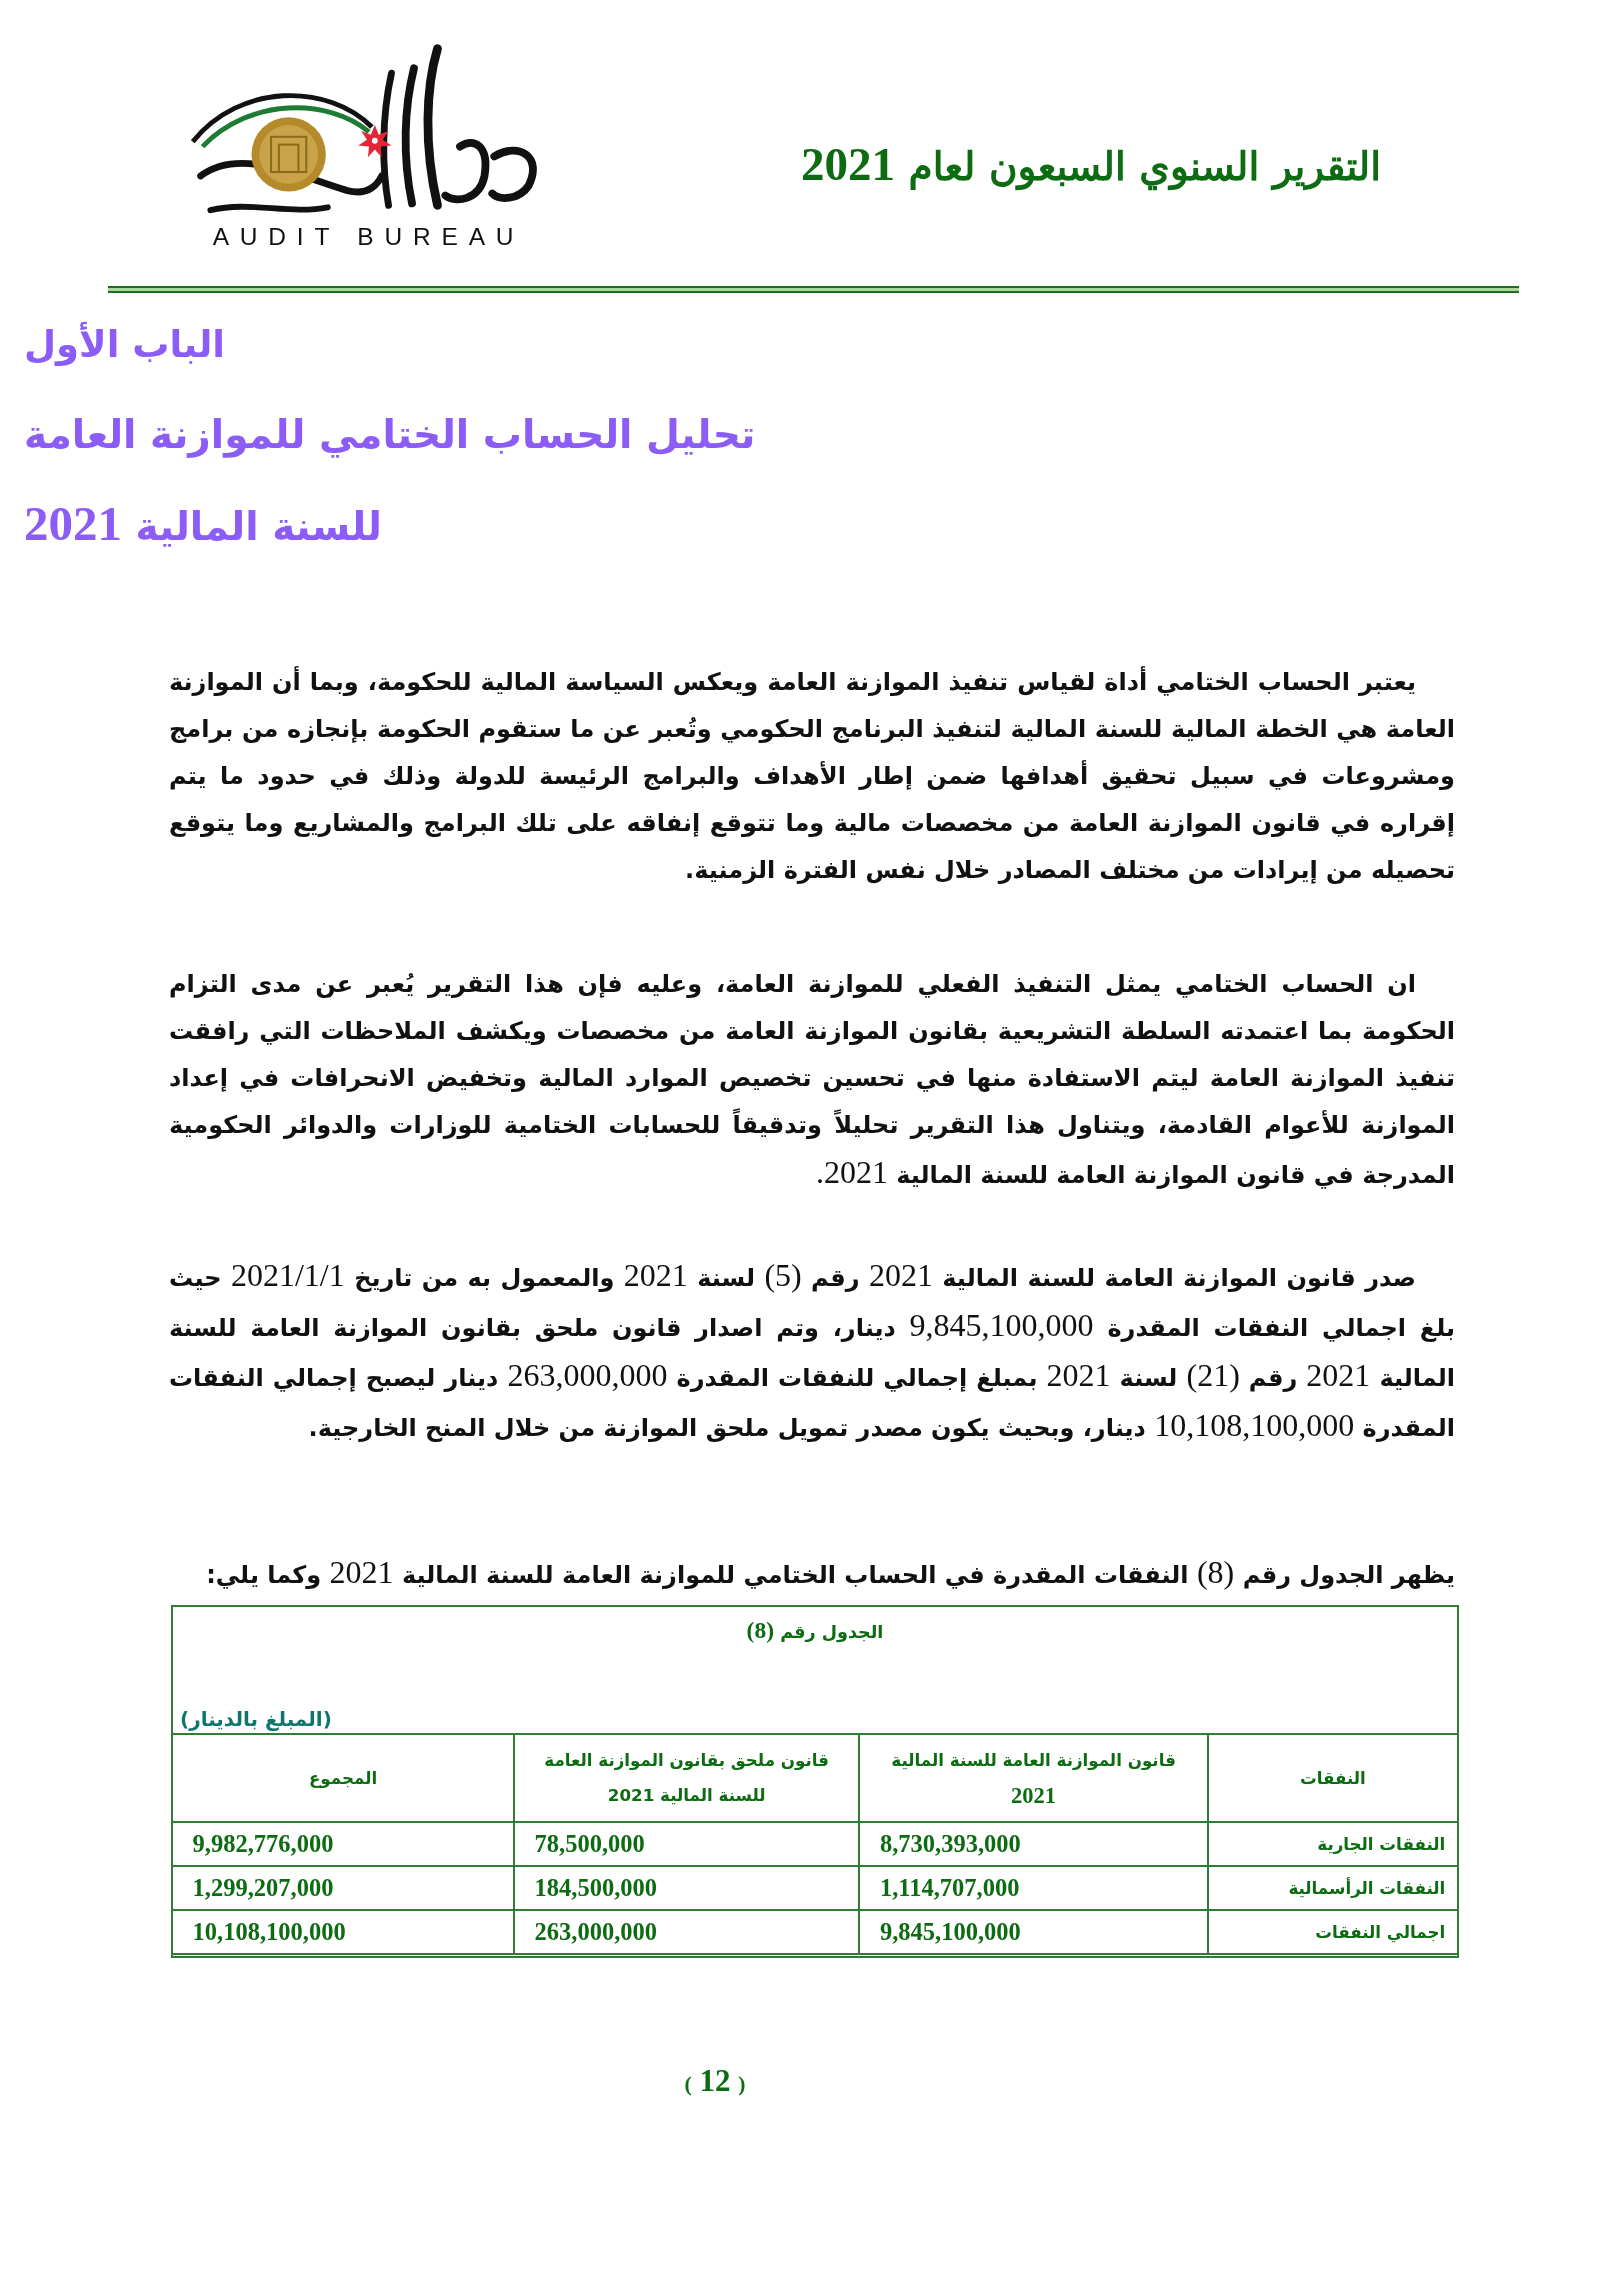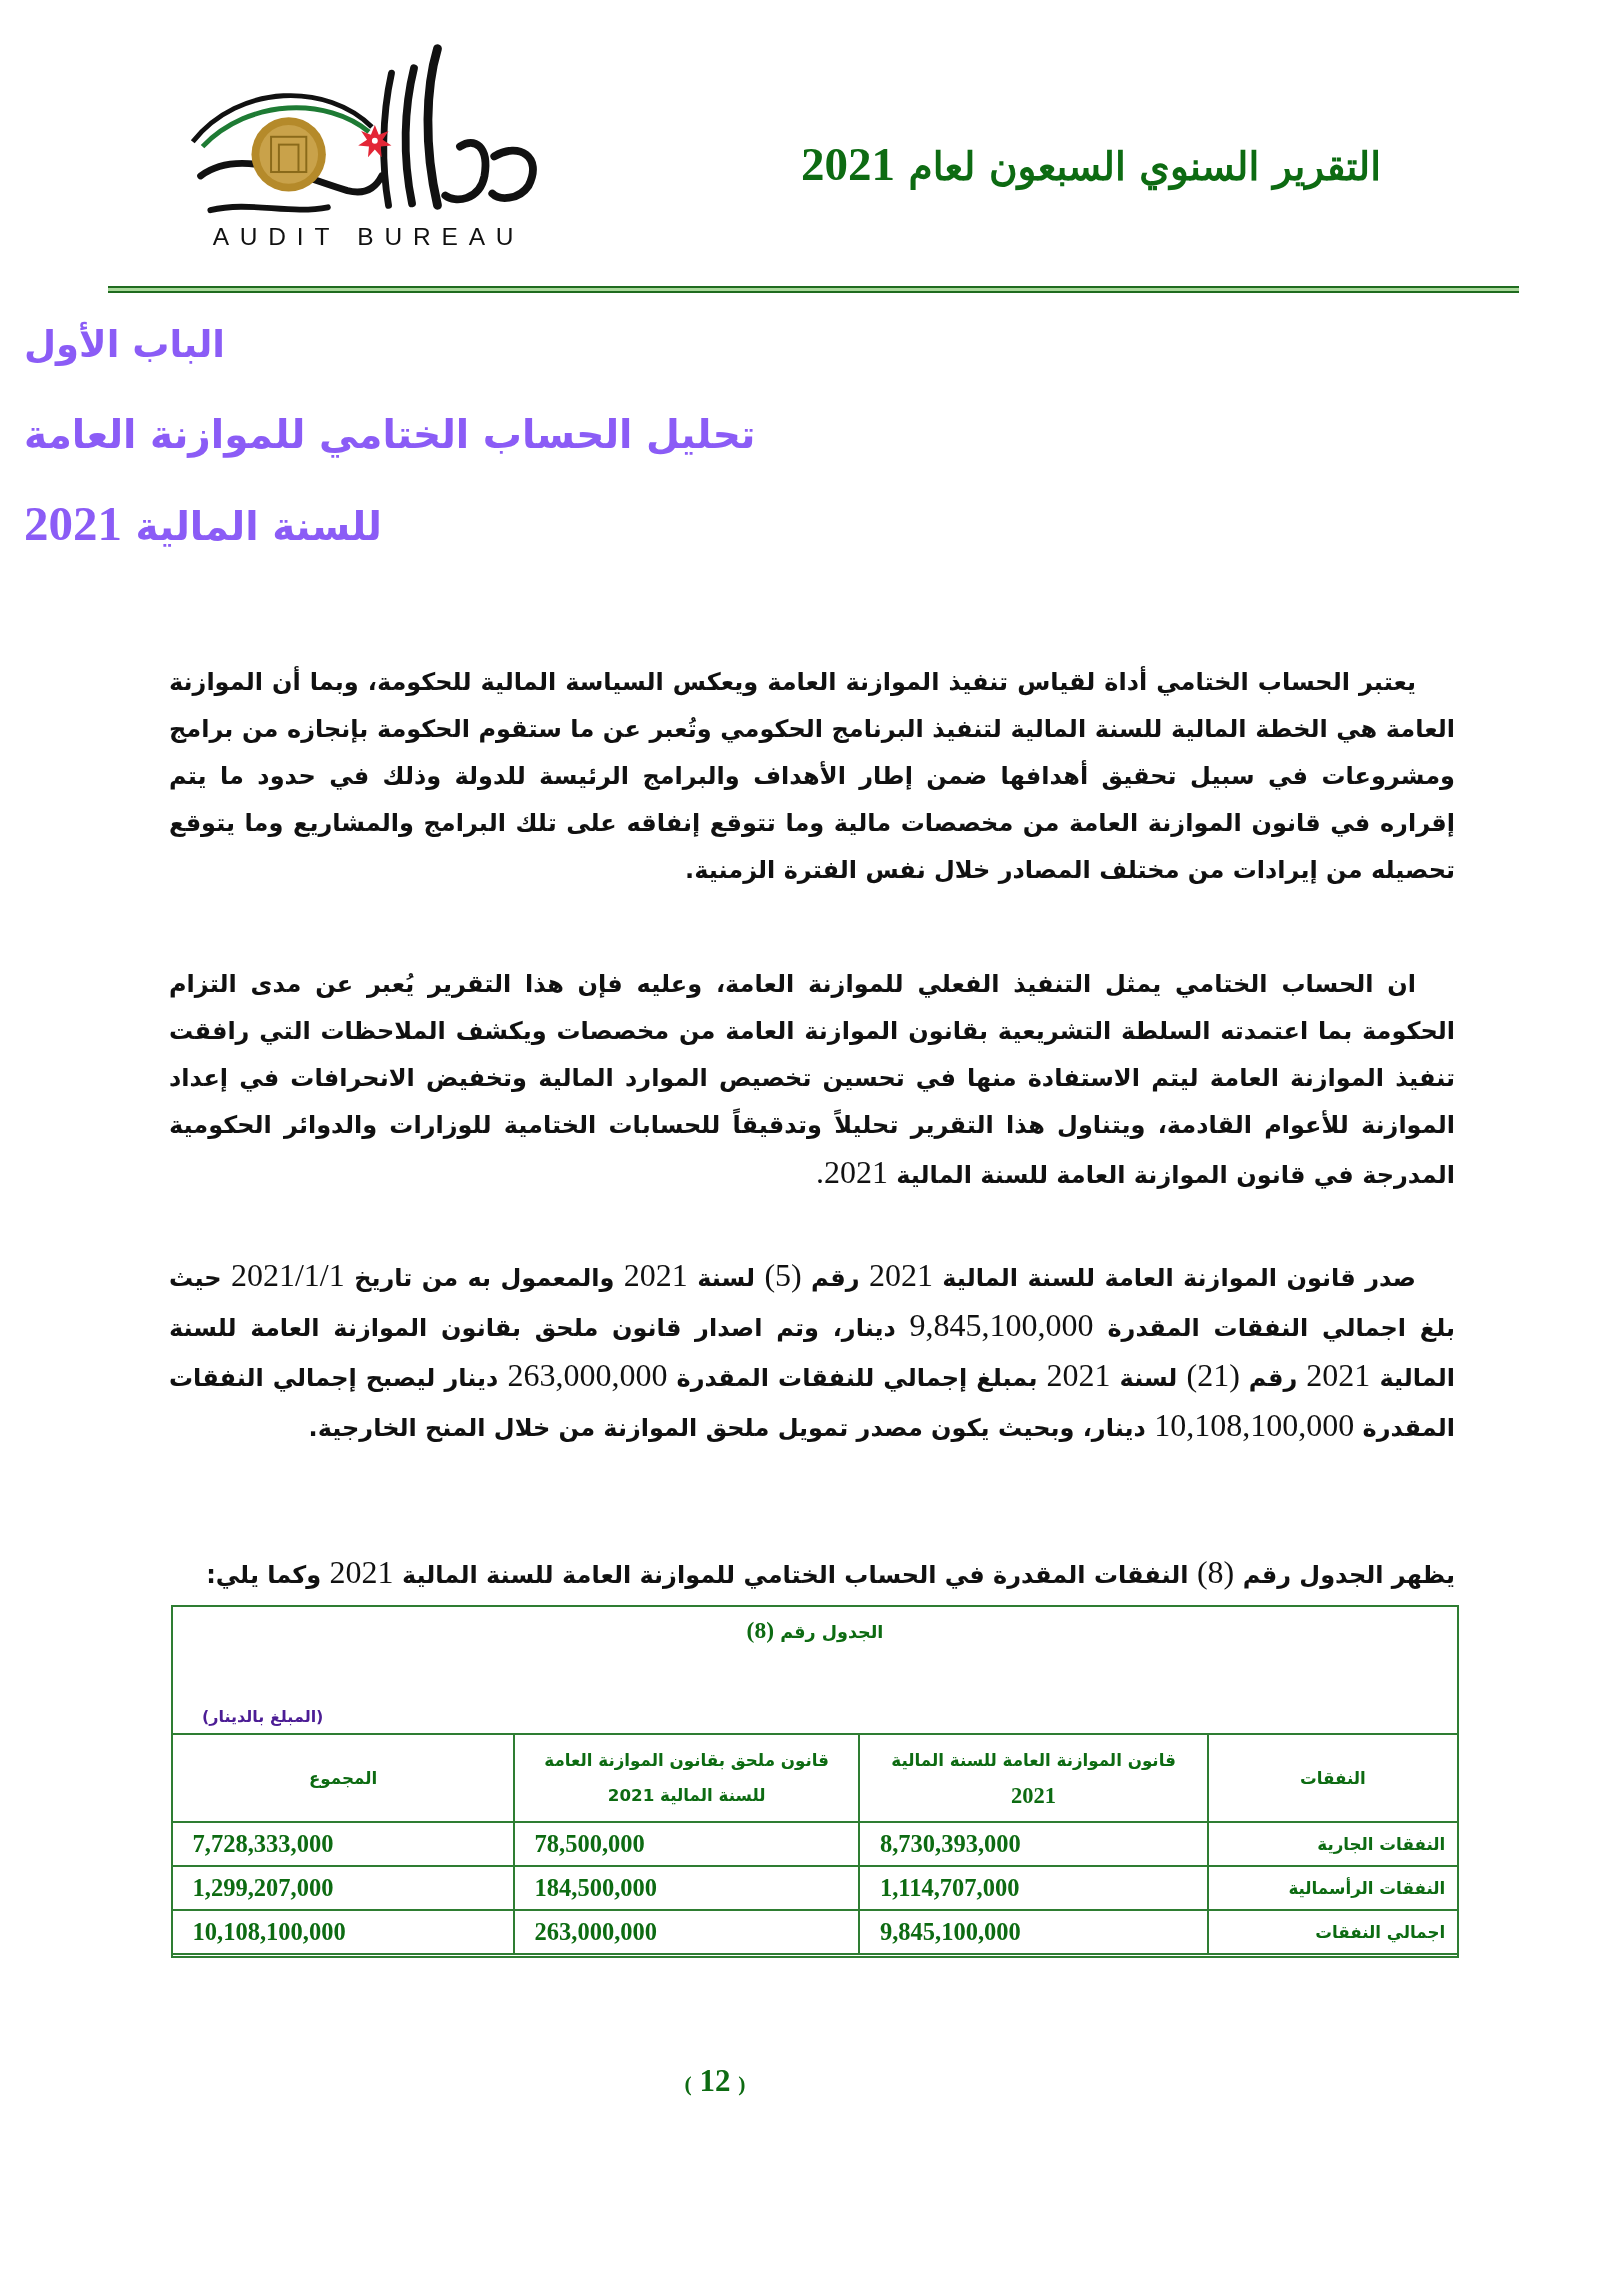--- a/index.html
+++ b/index.html
@@ -28,22 +28,22 @@
     .p3 { top: 1252px; }
     .intro { position: absolute; left: 169px; width: 1286px; top: 1554px; direction: rtl;
              font-family: "DejaVu Sans", sans-serif; font-weight: bold; font-size: 24px; color: #111; }
     .intro .num { font-family: "Liberation Serif", serif; font-weight: normal; font-size: 32px; }
     .tbl-box { position: absolute; left: 171px; top: 1605px; width: 1288px; height: 353px;
                border: 2px solid #2e7d32; box-sizing: border-box; }
     .tbl-title { position: absolute; left: 0; width: 100%; text-align: center; direction: rtl;
                  font-family: "DejaVu Sans", sans-serif; font-weight: bold; color: #0d6b12; font-size: 17.6px; }
     .tbl-title .num { font-family: "Liberation Serif", serif; font-size: 23.5px; }
     .t1 { top: 9.8px; } .t2 { top: 57px; }
-    .tbl-unit { position: absolute; left: 29px; top: 100px; direction: rtl; font-family: "DejaVu Sans", sans-serif;
-                font-weight: bold; color: #4c1d95; font-size: 16px; }
+    .tbl-unit { position: absolute; left: 7px; top: 100px; direction: rtl; font-family: "DejaVu Sans", sans-serif;
+                font-weight: bold; color: #0f766e; font-size: 20px; }
     table.data { position: absolute; left: -2px; top: 126px; width: 1288px; border-collapse: collapse; direction: rtl; }
     table.data td, table.data th { border: 2px solid #2e7d32; color: #0d6b12; }
     table.data th { height: 84px; font-family: "DejaVu Sans", sans-serif; font-size: 16.7px; font-weight: bold; line-height: 35px; }
     table.data th .num { font-family: "Liberation Serif", serif; font-size: 22.5px; }
     table.data td { height: 40px; font-family: "Liberation Serif", serif; font-weight: bold; font-size: 24.5px;
                     text-align: left; padding-left: 19.6px; }
     table.data td.label { font-family: "DejaVu Sans", sans-serif; font-size: 16.7px; text-align: right; padding-right: 11.8px; padding-left: 0; }
     .col-label { width: 258px; border-radius: 27px; } .col-a { width: 359px; } .col-b { width: 357px; } .col-c { width: 351px; }
     .page-number { position: absolute; left: 0; width: 1430px; top: 2063px; text-align: center;
                    font-family: "Liberation Serif", serif; font-weight: bold; color: #0d6b12; font-size: 31px; }
@@ -159,21 +159,21 @@
         <th class="col-c">
           <span>المجموع</span>
         </th>
       </tr>
     </thead>
     <tbody>
       <tr>
         <td class="label">النفقات الجارية</td>
         <td>8,730,393,000</td>
         <td>78,500,000</td>
-        <td>7,728,333,000</td>
+        <td>9,982,776,000</td>
       </tr>
       <tr>
         <td class="label">النفقات الرأسمالية</td>
         <td>1,114,707,000</td>
         <td>184,500,000</td>
         <td>1,299,207,000</td>
       </tr>
       <tr>
         <td class="label">اجمالي النفقات</td>
         <td>9,845,100,000</td>

